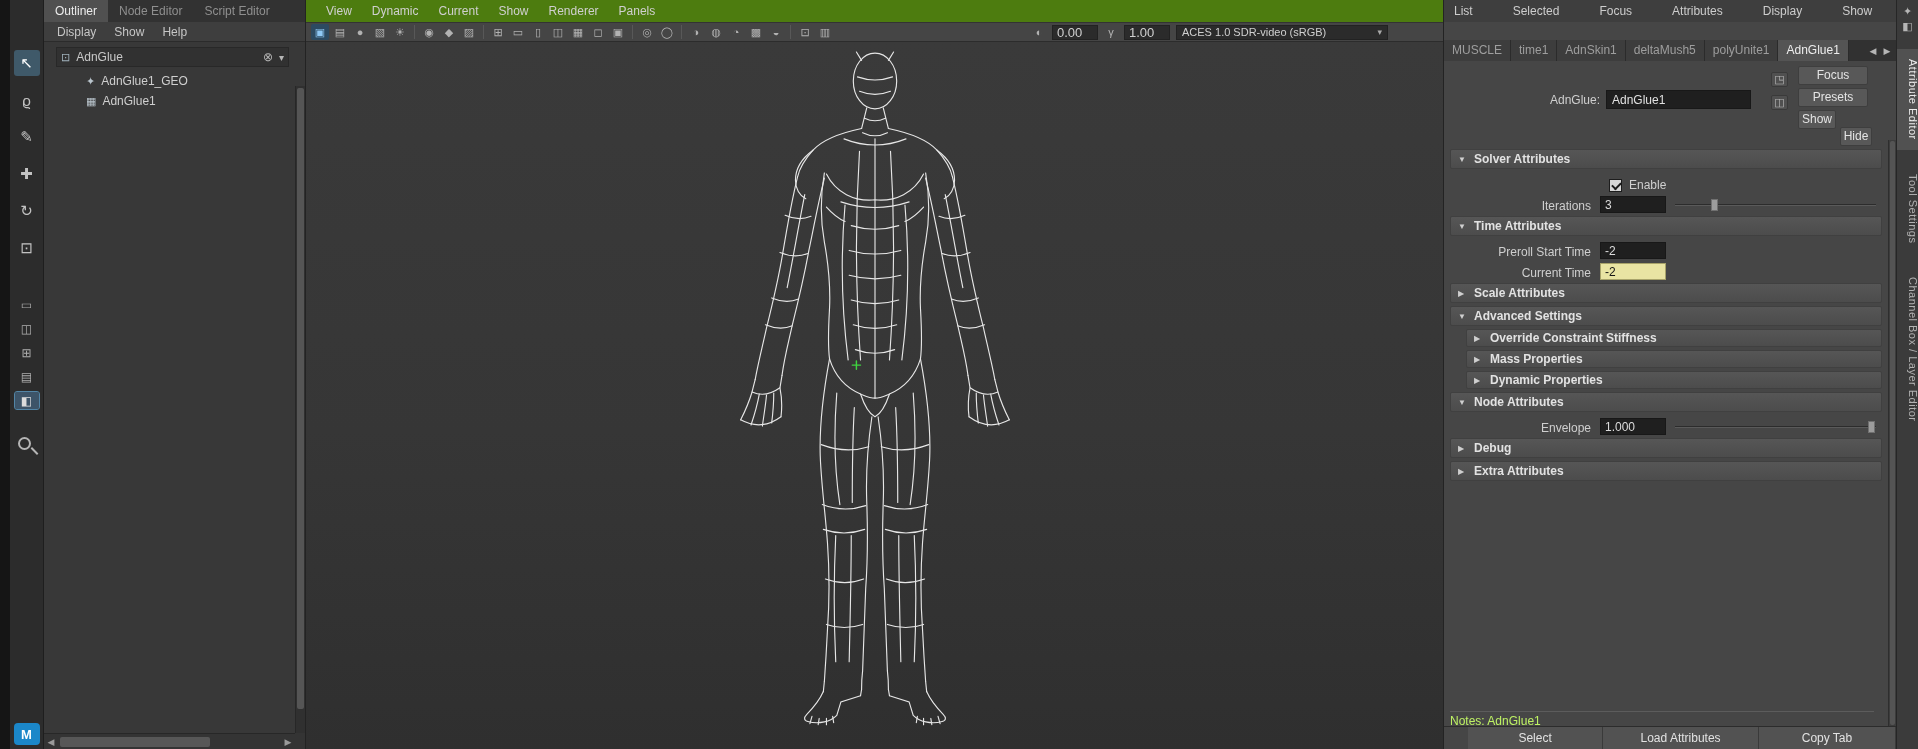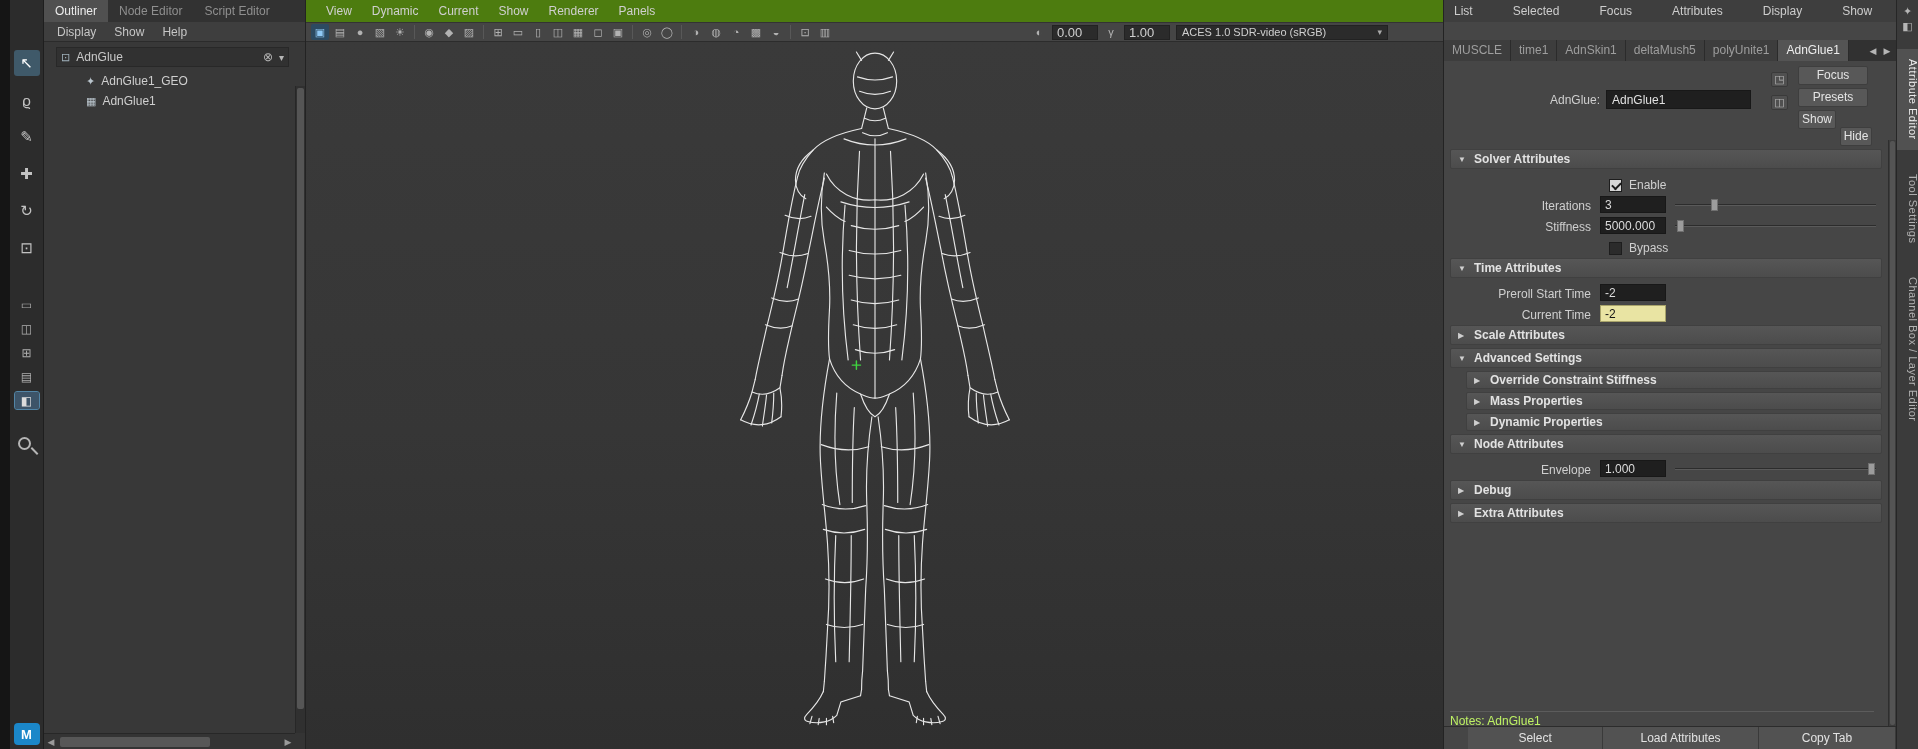--- a/index.html
+++ b/index.html
@@ -358,32 +358,20 @@
         <span class="chk on"></span>
         <span class="chklbl">Enable</span>
       </div>
       <div class="arow">
         <span class="albl">Iterations</span>
         <span class="afld">3</span>
         <span class="aslider">
           <span class="knob" style="left:18%;"></span>
         </span>
       </div>
-      <div class="arow">
-        <span class="albl">Stiffness</span>
-        <span class="afld">5000.000</span>
-        <span class="aslider">
-          <span class="knob" style="left:1%;"></span>
-        </span>
-      </div>
-      <div class="arow">
-        <span class="aspace"></span>
-        <span class="chk"></span>
-        <span class="chklbl">Bypass</span>
-      </div>
 
       <div class="hdr">
         <span class="tri">▼</span>
         <span>Time Attributes</span>
       </div>
       <div class="arow">
         <span class="albl">Preroll Start Time</span>
         <span class="afld">-2</span>
       </div>
       <div class="arow">

